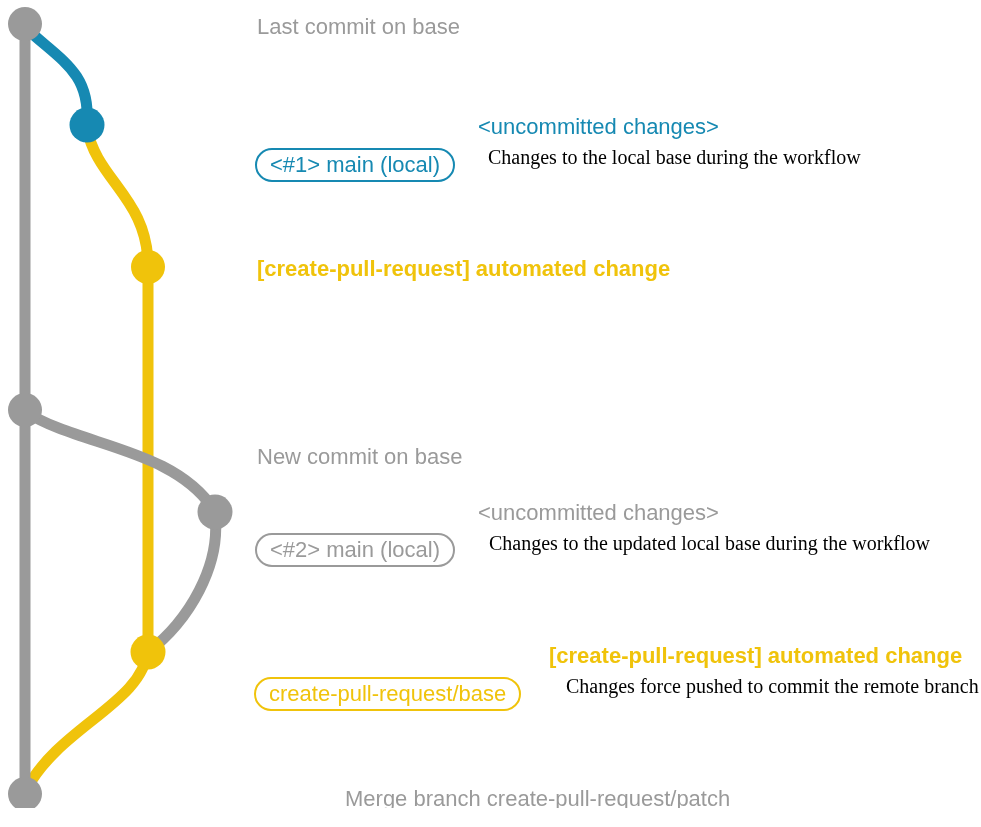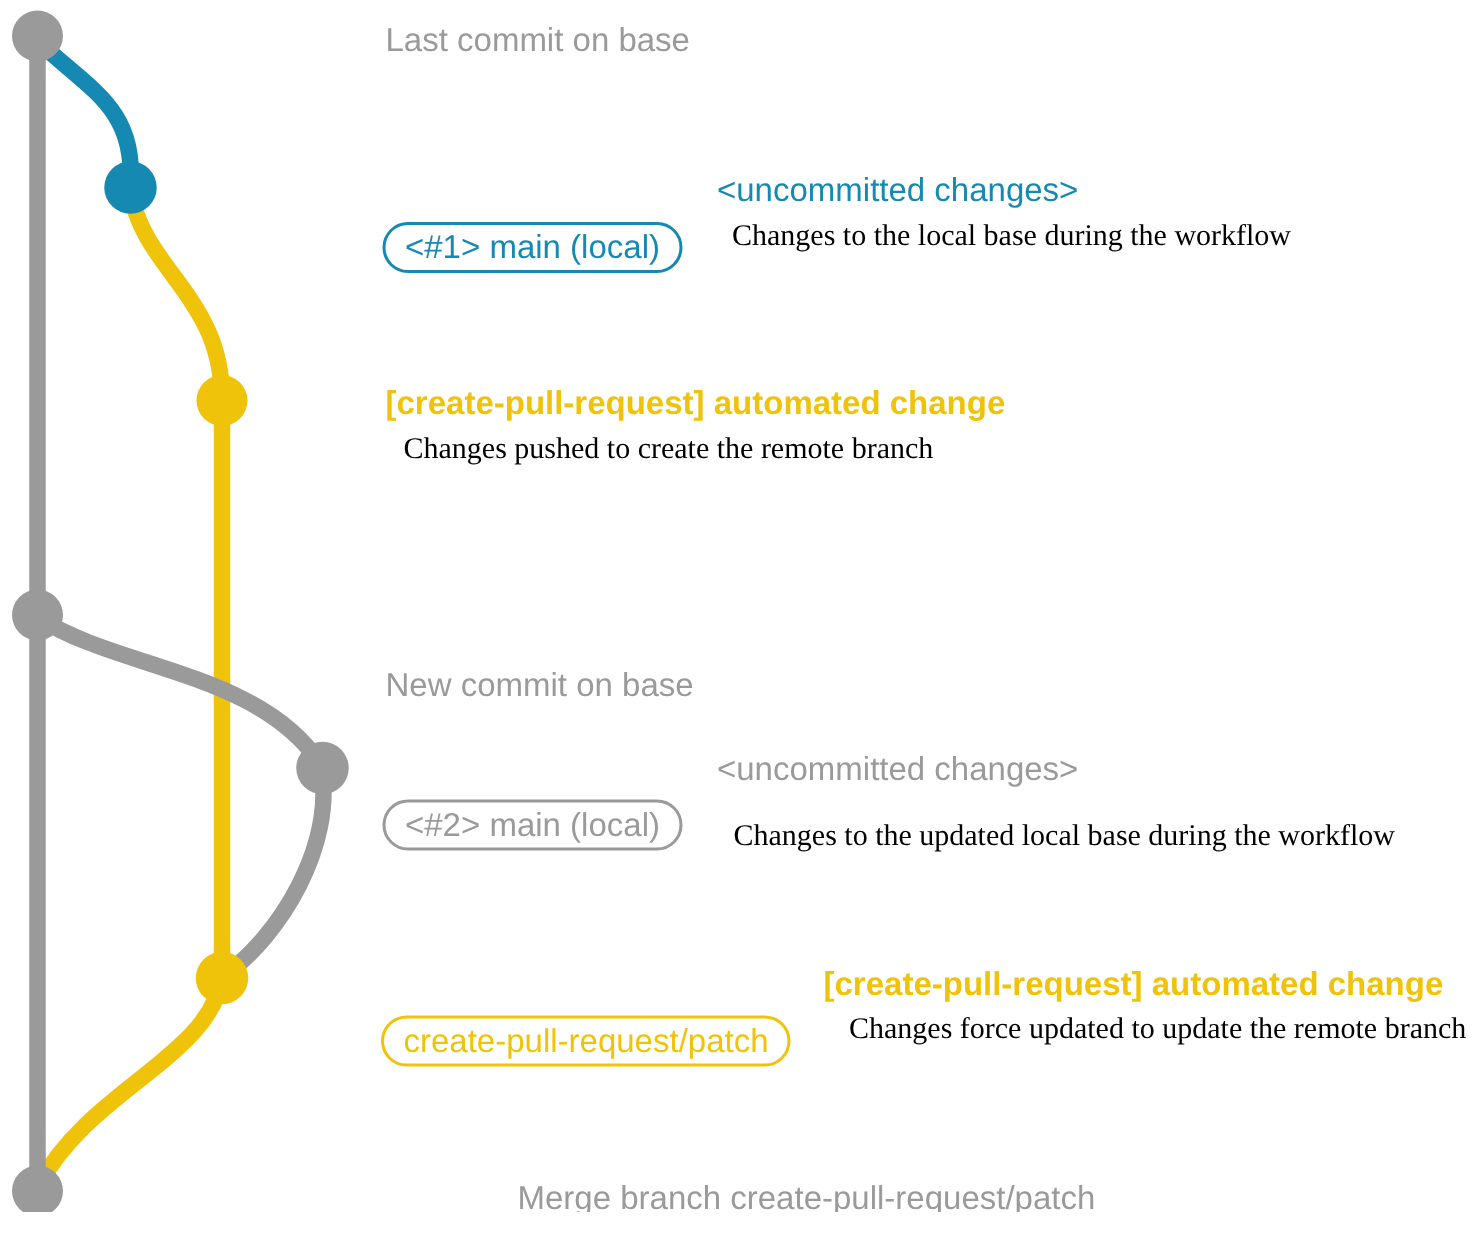--- a/index.html
+++ b/index.html
@@ -91,34 +91,33 @@
 
   <div class="txt gray" style="left:257px; top:14px;">Last commit on base</div>
 
   <div class="badge blue" style="left:255px; top:110px;">
     <span>&lt;#1&gt; main (local)</span>
   </div>
   <div class="txt blue" style="left:478px; top:114px;">&lt;uncommitted changes&gt;</div>
   <div class="caption" style="left:488px; top:146px;">Changes to the local base during the workflow</div>
 
   <div class="txt yellow" style="left:257px; top:256px;">[create-pull-request] automated change</div>
-  <div class="caption" style="left:269px; top:288px;">Changes pushed to create the remote branch</div>
 
   <div class="txt gray" style="left:257px; top:400px;margin-top:44px;">New commit on base</div>
 
   <div class="badge gray" style="left:255px; top:495px;text-align:right;">
     <span>&lt;#2&gt; main (local)</span>
   </div>
   <div class="txt gray" style="left:478px; top:500px;">&lt;uncommitted changes&gt;</div>
-  <div class="caption" style="left:489px; top:546px;">Changes to the updated local base during the workflow</div>
+  <div class="caption" style="left:489px; top:532px;">Changes to the updated local base during the workflow</div>
 
   <div class="badge yellow" style="left:254px; top:639px;">
-    <span>create-pull-request/patch</span>
+    <span>create-pull-request/base</span>
   </div>
   <div class="txt yellow" style="left:549px; top:643px;">[create-pull-request] automated change</div>
-  <div class="caption" style="left:566px; top:675px;">Changes force updated to update the remote branch</div>
+  <div class="caption" style="left:566px; top:675px;">Changes force pushed to commit the remote branch</div>
 
   <div class="badge gray" style="left:259px; top:780px;">
     <span>force</span>
   </div>
   <div class="txt gray" style="left:345px; top:786px;">Merge branch create-pull-request/patch</div>
 
 </div>
 
 </body></html>

